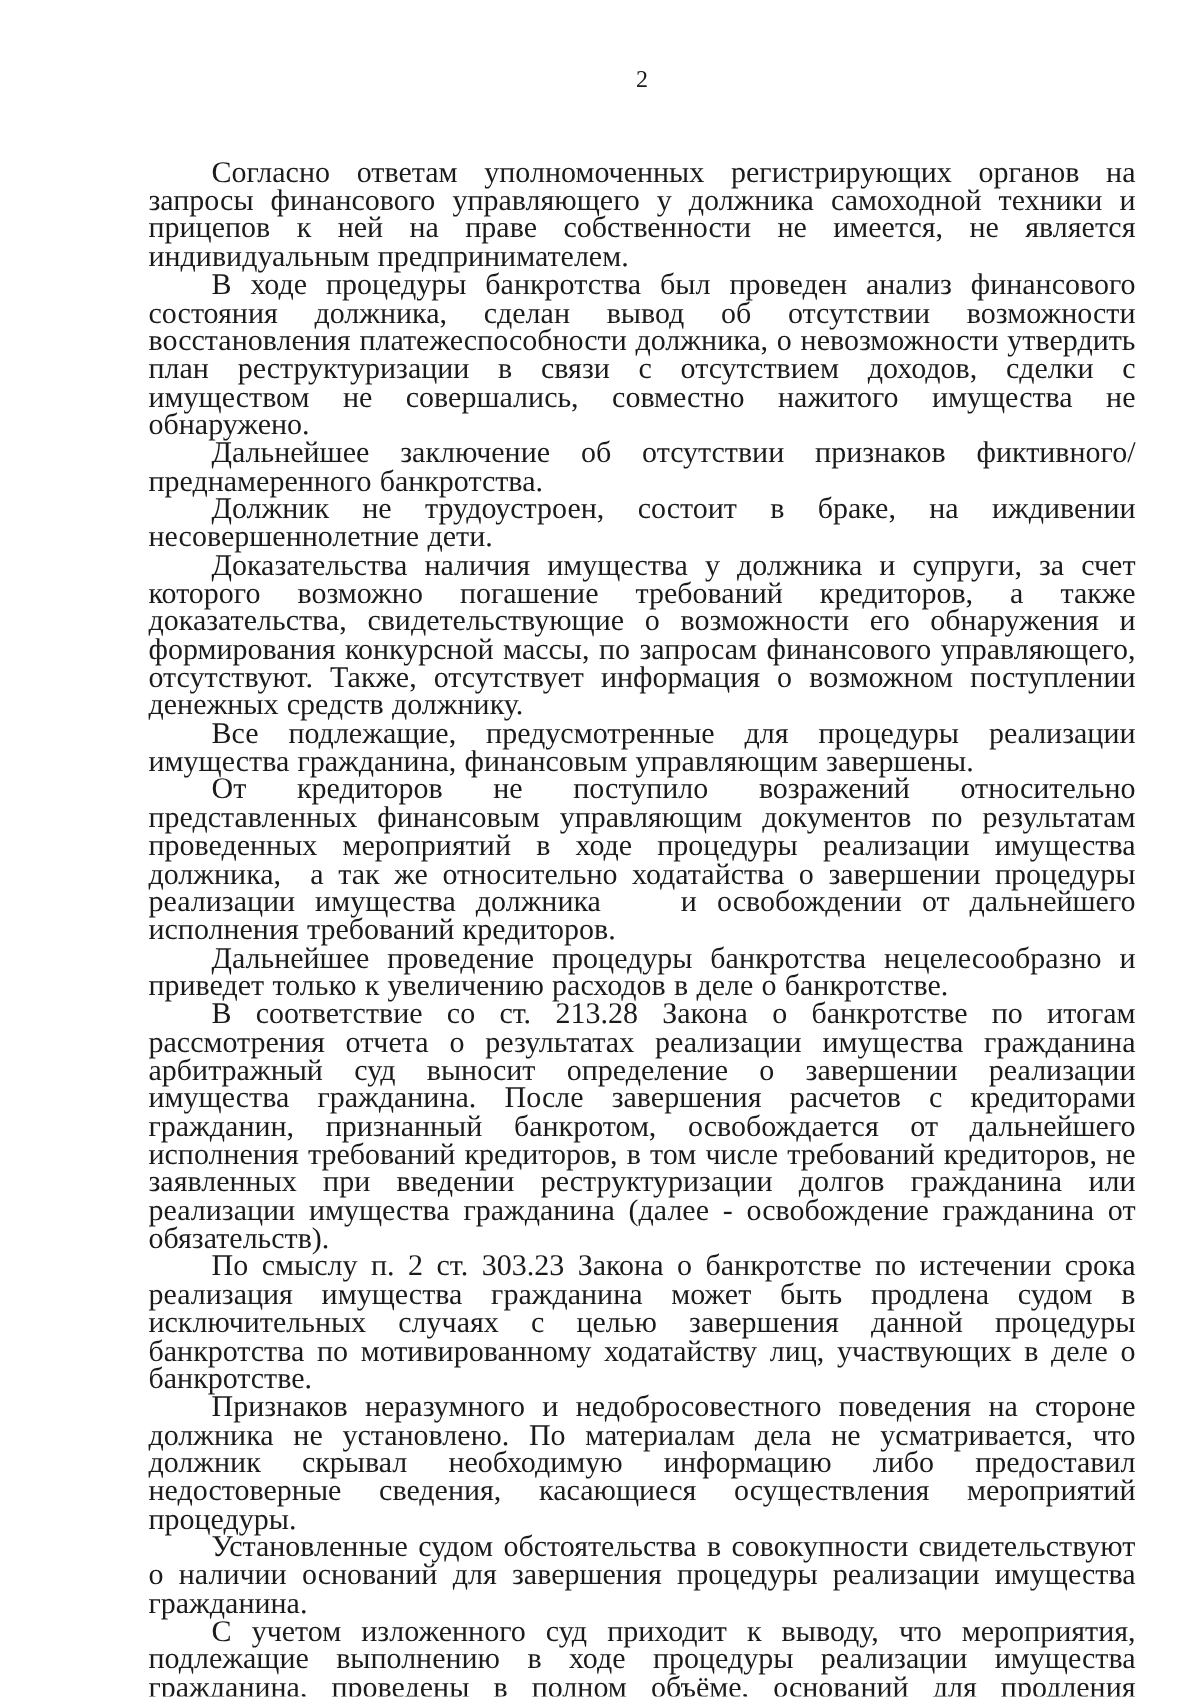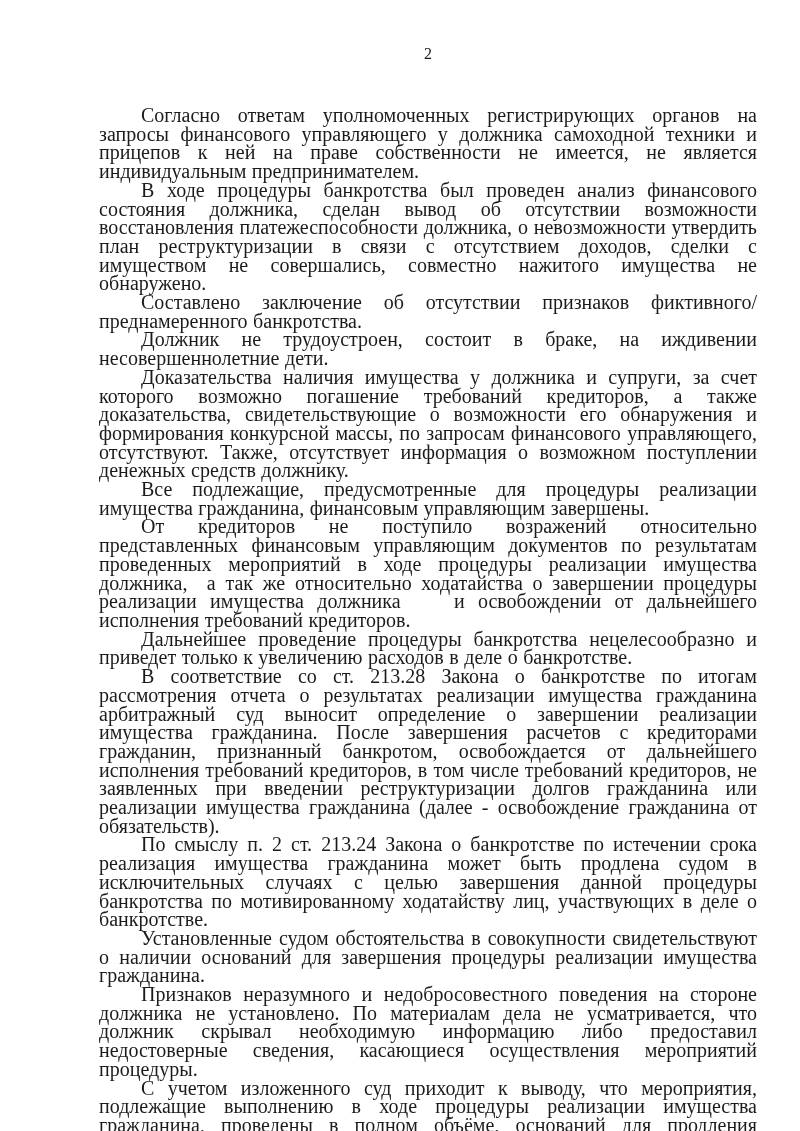--- a/index.html
+++ b/index.html
@@ -54,26 +54,26 @@
 </head>
 <body>
 
 <div class="page">
 
   <div class="page-number">2</div>
 
   <article class="content">
     <p class="para">Согласно ответам уполномоченных регистрирующих органов на запросы финансового управляющего у должника самоходной техники и прицепов к ней на праве собственности не имеется, не является индивидуальным предпринимателем.</p>
     <p class="para">В ходе процедуры банкротства был проведен анализ финансового состояния должника, сделан вывод об отсутствии возможности восстановления платежеспособности должника, о невозможности утвердить план реструктуризации в связи с отсутствием доходов, сделки с имуществом не совершались, совместно нажитого имущества не обнаружено.</p>
-    <p class="para">Составлено заключение об отсутствии признаков фиктивного/преднамеренного банкротства.</p>
+    <p class="para">Дальнейшее заключение об отсутствии признаков фиктивного/преднамеренного банкротства.</p>
     <p class="para">Должник не трудоустроен, состоит в браке, на иждивении несовершеннолетние дети.</p>
     <p class="para">Доказательства наличия имущества у должника и супруги, за счет которого возможно погашение требований кредиторов, а также доказательства, свидетельствующие о возможности его обнаружения и формирования конкурсной массы, по запросам финансового управляющего, отсутствуют. Также, отсутствует информация о возможном поступлении денежных средств должнику.</p>
     <p class="para">Все подлежащие, предусмотренные для процедуры реализации имущества гражданина, финансовым управляющим завершены.</p>
     <p class="para">От кредиторов не поступило возражений относительно представленных финансовым управляющим документов по результатам проведенных мероприятий в ходе процедуры реализации имущества должника,  а так же относительно ходатайства о завершении процедуры реализации имущества должника    и освобождении от дальнейшего исполнения требований кредиторов.</p>
     <p class="para">Дальнейшее проведение процедуры банкротства нецелесообразно и приведет только к увеличению расходов в деле о банкротстве.</p>
     <p class="para">В соответствие со ст. 213.28 Закона о банкротстве по итогам рассмотрения отчета о результатах реализации имущества гражданина арбитражный суд выносит определение о завершении реализации имущества гражданина. После завершения расчетов с кредиторами гражданин, признанный банкротом, освобождается от дальнейшего исполнения требований кредиторов, в том числе требований кредиторов, не заявленных при введении реструктуризации долгов гражданина или реализации имущества гражданина (далее - освобождение гражданина от обязательств).</p>
-    <p class="para">По смыслу п. 2 ст. 213.24 Закона о банкротстве по истечении срока реализация имущества гражданина может быть продлена судом в исключительных случаях с целью завершения данной процедуры банкротства по мотивированному ходатайству лиц, участвующих в деле о банкротстве.</p>
+    <p class="para">По смыслу п. 2 ст. 303.23 Закона о банкротстве по истечении срока реализация имущества гражданина может быть продлена судом в исключительных случаях с целью завершения данной процедуры банкротства по мотивированному ходатайству лиц, участвующих в деле о банкротстве.</p>
+    <p class="para">Признаков неразумного и недобросовестного поведения на стороне должника не установлено. По материалам дела не усматривается, что должник скрывал необходимую информацию либо предоставил недостоверные сведения, касающиеся осуществления мероприятий процедуры.</p>
     <p class="para">Установленные судом обстоятельства в совокупности свидетельствуют о наличии оснований для завершения процедуры реализации имущества гражданина.</p>
-    <p class="para">Признаков неразумного и недобросовестного поведения на стороне должника не установлено. По материалам дела не усматривается, что должник скрывал необходимую информацию либо предоставил недостоверные сведения, касающиеся осуществления мероприятий процедуры.</p>
     <p class="para">С учетом изложенного суд приходит к выводу, что мероприятия, подлежащие выполнению в ходе процедуры реализации имущества гражданина, проведены в полном объёме, оснований для продления процедуры отсутствуют.</p>
   </article>
 
 </div>
 
 </body></html>

